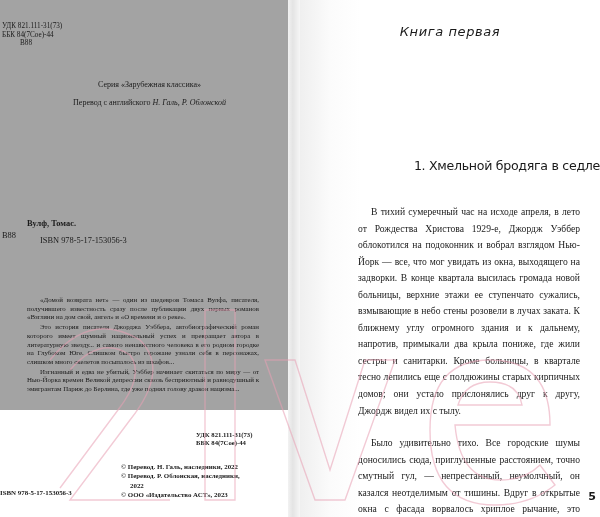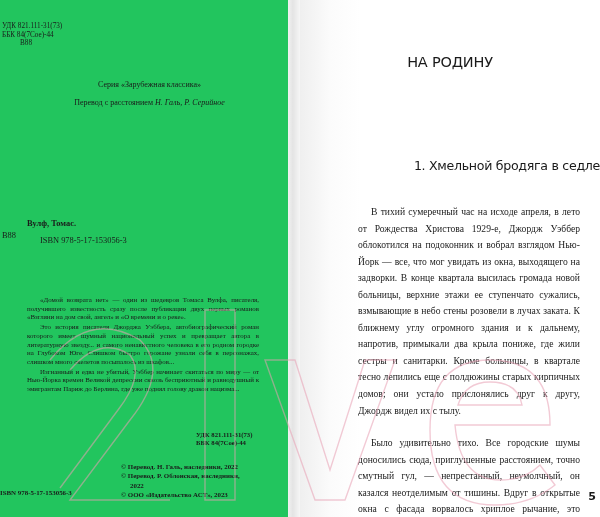--- a/index.html
+++ b/index.html
@@ -3,21 +3,21 @@
   <meta charset="utf-8">
   <style>
     html, body { margin: 0; padding: 0; }
     body {
       width: 600px; height: 517px; overflow: hidden; position: relative;
       background: #ffffff; color: #1a1a1a;
       font-family: "Liberation Serif", serif;
     }
     .spread { position: absolute; inset: 0; display: flex; }
     .page-left {
-      position: relative; width: 292px; height: 517px; background: #22c55e;
+      position: relative; width: 292px; height: 410px; background: #a3a3a3;
     }
     .gutter {
       position: absolute; left: 288px; top: 0; width: 12px; height: 517px;
       background: linear-gradient(to right, #f2f2f2, #e4e4e4 40%, #f6f6f6);
     }
     .page-right {
       position: absolute; left: 300px; top: 0; width: 300px; height: 517px;
       background: linear-gradient(to right, #efefef 0px, #fbfbfb 30px, #ffffff 60px);
     }
     .small { font-size: 7.2px; line-height: 8.6px; }
@@ -55,21 +55,21 @@
 <div class="spread">
   <div class="page-left">
     <div class="cls-block small">
       <div>УДК 821.111-31(73)</div>
       <div>ББК 84(7Сое)-44</div>
       <div style="padding-left:18px">В88</div>
     </div>
 
     <div class="credits">
       <div><span>Серия </span><span>«Зарубежная классика»</span></div>
-      <div><span>Перевод с расстоянием </span><i>Н. Галь, Р. Серийное</i></div>
+      <div><span>Перевод с английского </span><i>Н. Галь, Р. Облонской</i></div>
     </div>
 
     <div class="bib">
       <div class="bib-author">Вулф, Томас.</div>
       <div class="bib-code">В88</div>
       <div class="isbn1">ISBN 978-5-17-153056-3</div>
     </div>
 
     <div class="annot">
       <p>«Домой возврата нет» — один из шедевров Томаса Вулфа, писателя, получившего известность сразу после публикации двух первых романов «Взгляни на дом свой, ангел» и «О времени и о реке».</p>
@@ -88,22 +88,22 @@
       <div class="indent">2022</div>
       <div>© ООО «Издательство АСТ», 2023</div>
     </div>
 
     <div class="isbn2">ISBN 978-5-17-153056-3</div>
   </div>
 
   <div class="gutter"></div>
 
   <div class="page-right">
+    <div class="book-label">Книга первая</div>
     <div class="part-title">
-      <div>НА РОДИНУ</div>
     </div>
     <div class="chapter-title">1. Хмельной бродяга в седле</div>
     <div class="body-text">
       <p>В тихий сумеречный час на исходе апреля, в лето от Рождества Христова 1929-е, Джордж Уэббер облокотился на подоконник и вобрал взглядом Нью-Йорк — все, что мог увидать из окна, выходящего на задворки. В конце квартала высилась громада новой больницы, верхние этажи ее ступенчато сужались, взмывающие в небо стены розовели в лучах заката. К ближнему углу огромного здания и к дальнему, напротив, примыкали два крыла пониже, где жили сестры и санитарки. Кроме больницы, в квартале тесно лепились еще с полдюжины старых кирпичных домов; они устало прислонялись друг к другу, Джордж видел их с тылу.</p>
       <p>Было удивительно тихо. Все городские шумы доносились сюда, приглушенные расстоянием, точно смутный гул, — непрестанный, неумолчный, он казался неотделимым от тишины. Вдруг в открытые окна с фасада ворвалось хриплое рычание, это заводили грузовик у склада через улицу. Мощный мотор разогревался, рев нарастал, и вот залязгало, заскрежетало, и Джордж всем телом ощутил, как задрожал старый дом: грузовик вырулил на улицу и с грохотом покатил прочь. Шум отдалялся, слабел, потом слился с общим смутным гулом, и снова все успокоилось.</p>
 
     </div>
     <div class="page-num">5</div>
   </div>
 

